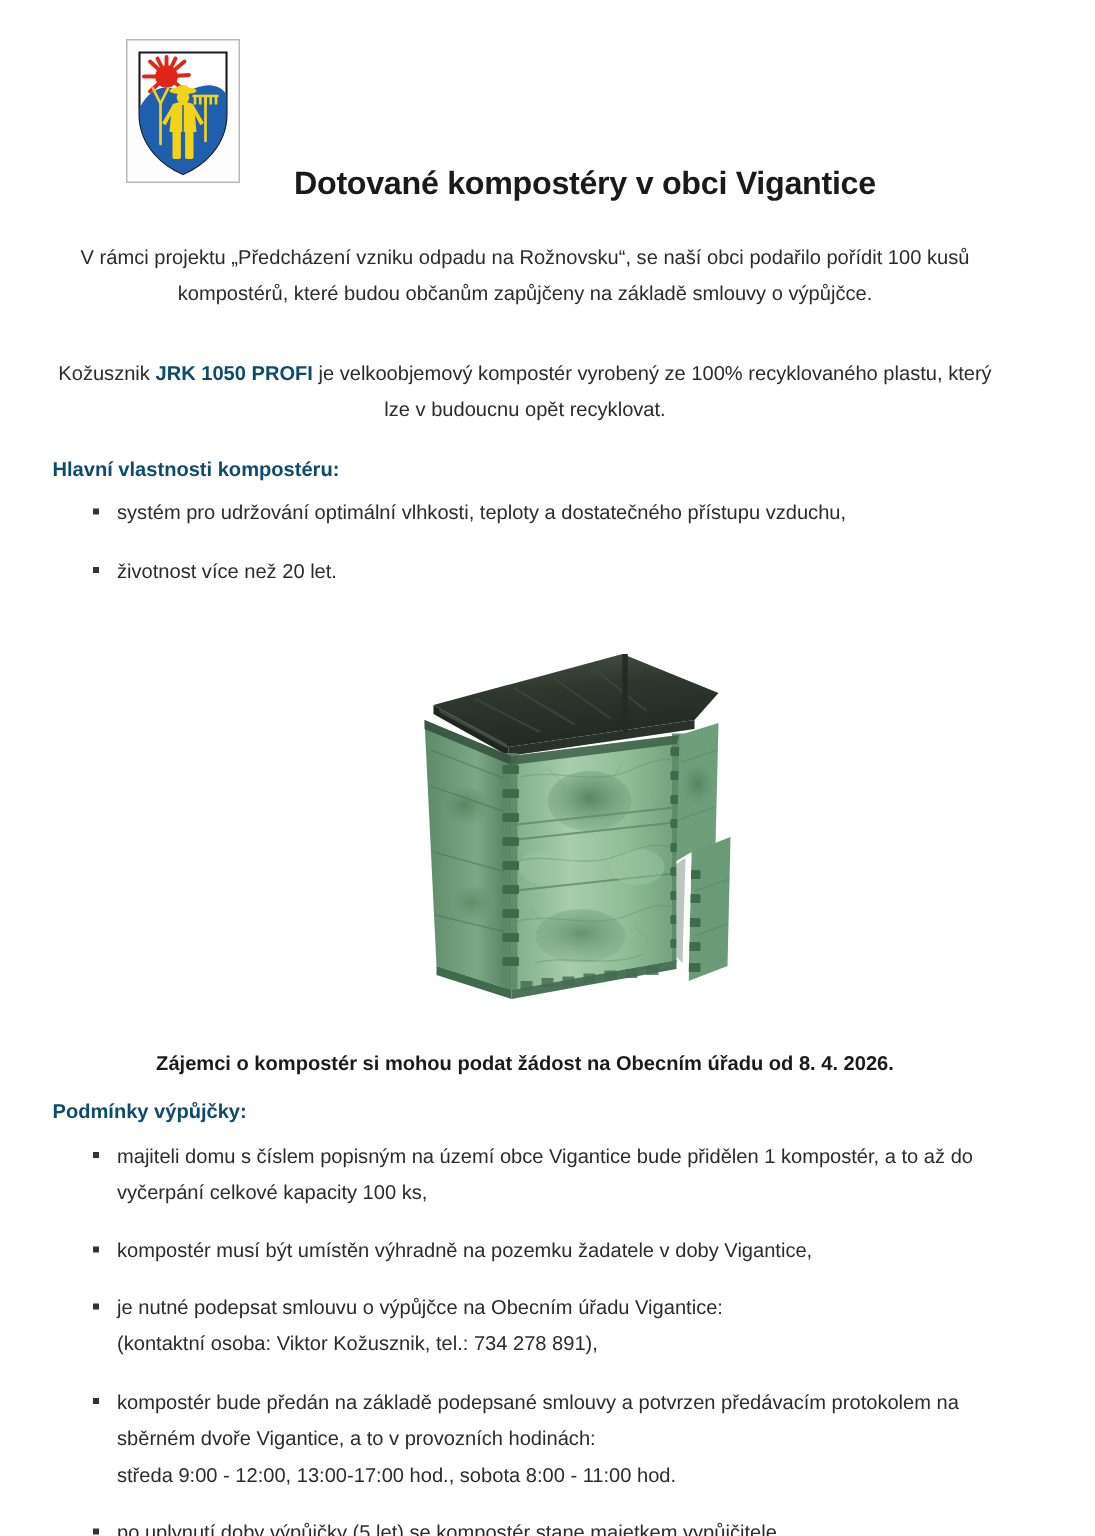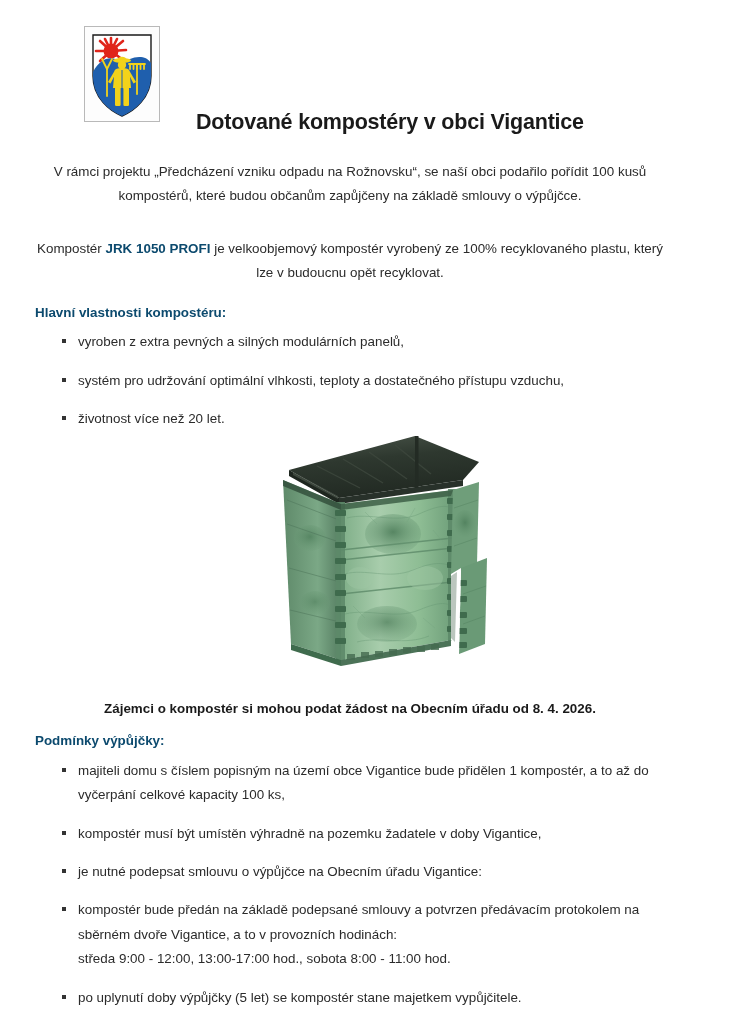--- a/index.html
+++ b/index.html
@@ -196,30 +196,27 @@
 
     <h1 class="doc-title">Dotované kompostéry v obci Vigantice</h1>
   </div>
 
   <div class="body">
 
     <p class="para"><span>V rámci projektu </span><span>„Předcházení vzniku odpadu na Rožnovsku“</span><span>, se naší obci podařilo pořídit 100 kusů kompostérů, které budou občanům zapůjčeny na základě smlouvy o výpůjčce.</span></p>
 
     <div class="spacer-md"></div>
 
-    <p class="para"><span>Kompostér </span><b class="strong">JRK 1050 PROFI</b><span> je velkoobjemový kompostér vyrobený ze 100% recyklovaného plastu, který lze v budoucnu opět recyklovat.</span></p>
+    <p class="para"><span>Kožusznik </span><b class="strong">JRK 1050 PROFI</b><span> je velkoobjemový kompostér vyrobený ze 100% recyklovaného plastu, který lze v budoucnu opět recyklovat.</span></p>
 
     <div class="spacer-sm"></div>
 
     <p class="heading">Hlavní vlastnosti kompostéru:</p>
 
     <ul class="bullets">
-      <li>
-        <span>vyroben z extra pevných a silných modulárních panelů,</span>
-      </li>
       <li>
         <span>systém pro udržování optimální vlhkosti, teploty a dostatečného přístupu vzduchu,</span>
       </li>
       <li>
         <span>životnost více než 20 let.</span>
       </li>
     </ul>
   </div>
 
   <div class="figure">
@@ -374,20 +371,21 @@
 
     <ul class="bullets">
       <li>
         <span class="sub-line">majiteli domu s číslem popisným na území obce Vigantice bude přidělen 1 kompostér, a to až do vyčerpání celkové kapacity 100 ks,</span>
       </li>
       <li>
         <span class="sub-line">kompostér musí být umístěn výhradně na pozemku žadatele v doby Vigantice,</span>
       </li>
       <li>
         <span class="sub-line">je nutné podepsat smlouvu o výpůjčce na Obecním úřadu Vigantice:</span>
+        <span class="sub-line">(kontaktní osoba: Viktor Kožusznik, tel.: 734 278 891),</span>
       </li>
       <li>
         <span class="sub-line">kompostér bude předán na základě podepsané smlouvy a potvrzen předávacím protokolem na sběrném dvoře Vigantice, a to v provozních hodinách:</span>
         <span class="sub-line">středa 9:00 - 12:00, 13:00-17:00 hod., sobota 8:00 - 11:00 hod.</span>
       </li>
       <li>
         <span class="sub-line">po uplynutí doby výpůjčky (5 let) se kompostér stane majetkem vypůjčitele.</span>
       </li>
     </ul>
   </div>

